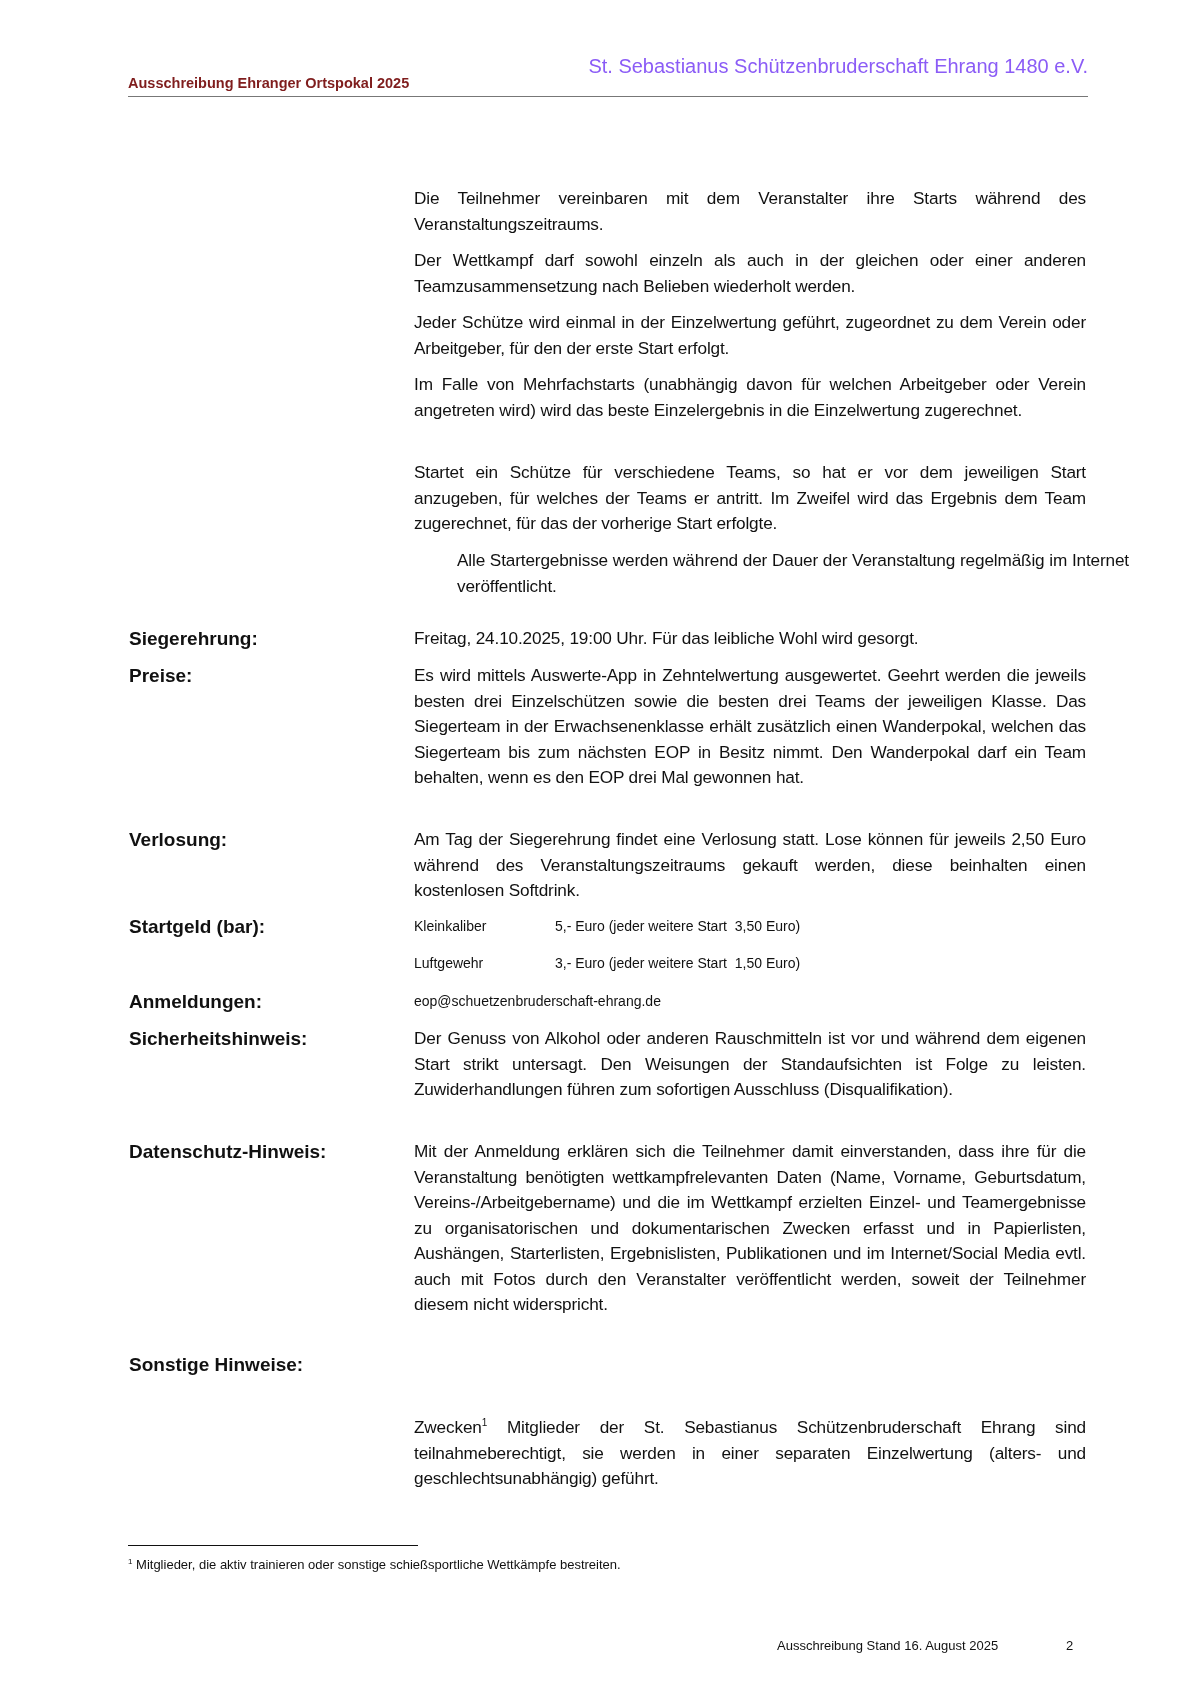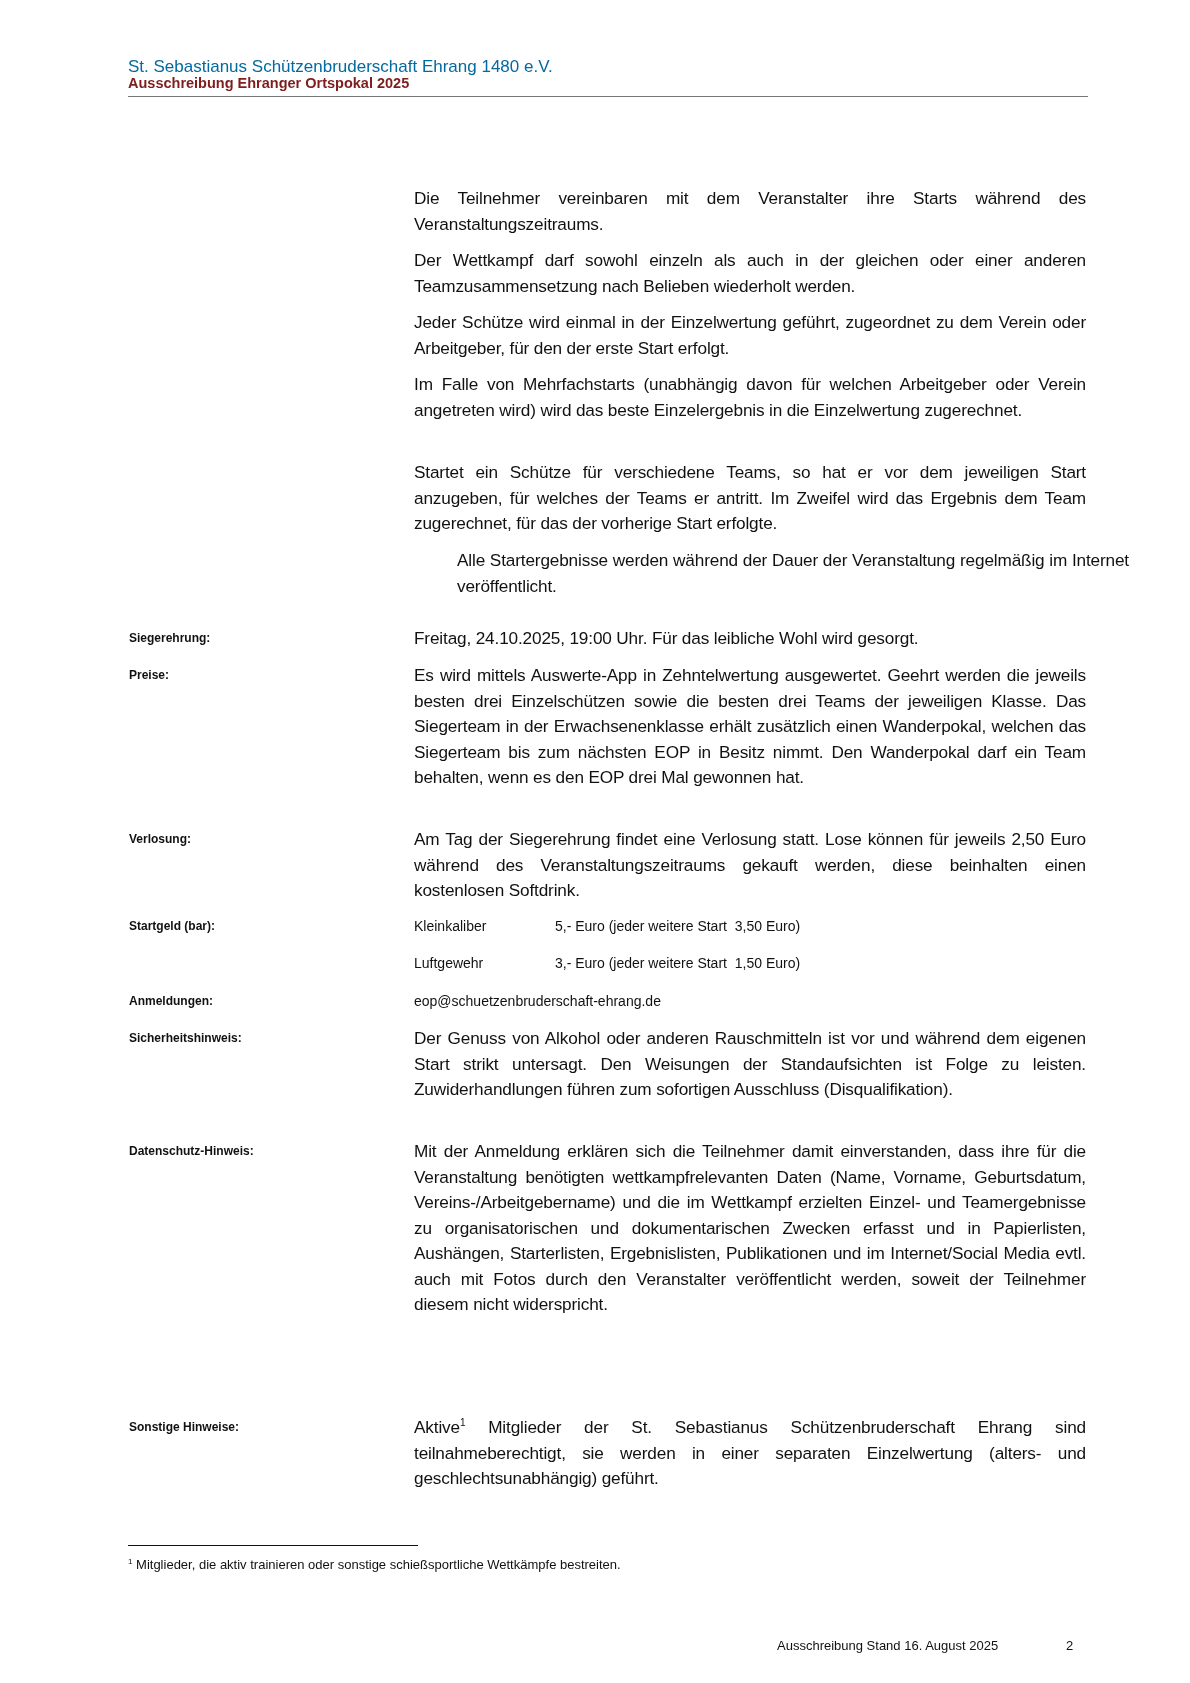--- a/index.html
+++ b/index.html
@@ -1,23 +1,23 @@
 <!DOCTYPE html>
 <html><head>
   <meta charset="utf-8">
   <style>
     html, body { margin: 0; padding: 0; background: #ffffff; }
     body { width: 1190px; height: 1683px; position: relative; overflow: hidden; color: #111; }
     .page { position: absolute; left: 0; top: 0; width: 1190px; height: 1683px; }
     .header { position: absolute; left: 128px; top: 58px; width: 960px; font-family: "Liberation Sans", sans-serif; }
-    .header .org { font-size: 17px; line-height: 17px; color: #0369a1; }
+    .header .org { font-size: 20px; line-height: 17px; color: #8b5cf6; text-align: right; }
     .header .title { font-size: 14.5px; line-height: 17px; font-weight: bold; color: #7f1d1d; }
     .header-rule { position: absolute; left: 128px; top: 96px; width: 960px; height: 0; border-top: 1.5px solid #777; }
     .para { position: absolute; left: 414px; width: 672px; text-align: justify; line-height: 25.5px; font-size: 17.2px; letter-spacing: -0.15px; font-family: "Liberation Sans", sans-serif; }
-    .label { position: absolute; left: 129px; font-family: "Liberation Sans", sans-serif; font-weight: bold; font-size: 12px; line-height: 25px; color: #111; }
+    .label { position: absolute; left: 129px; font-family: "Liberation Sans", sans-serif; font-weight: bold; font-size: 19px; line-height: 25px; color: #111; }
     .fee-row { position: absolute; left: 414px; font-family: "Liberation Sans", sans-serif; font-size: 14px; line-height: 25px; }
     .fee-row .kind { display: inline-block; width: 141px; }
     .fee-row .price { display: inline-block; }
     sup { font-size: 10px; line-height: 0; }
     .fn-rule { position: absolute; left: 128px; top: 1545px; width: 290px; border-top: 1px solid #111; }
     .footnote { position: absolute; left: 128px; top: 1556px; font-family: "Liberation Sans", sans-serif; font-size: 13px; line-height: 18px; }
     .footnote sup { font-size: 8px; }
     .footer-stand { position: absolute; left: 777px; top: 1638px; font-family: "Liberation Sans", sans-serif; font-size: 13px; }
     .footer-page { position: absolute; left: 1066px; top: 1638px; font-family: "Liberation Sans", sans-serif; font-size: 13px; }
   </style>
@@ -58,21 +58,21 @@
 
   <div class="label" style="top:989px;">Anmeldungen:</div>
   <div class="fee-row" style="top:989px;">eop@schuetzenbruderschaft-ehrang.de</div>
 
   <div class="label" style="top:1026px;">Sicherheitshinweis:</div>
   <div class="para" style="top:1026px;">Der Genuss von Alkohol oder anderen Rauschmitteln ist vor und während dem eigenen Start strikt untersagt. Den Weisungen der Standaufsichten ist Folge zu leisten. Zuwiderhandlungen führen zum sofortigen Ausschluss (Disqualifikation).</div>
 
   <div class="label" style="top:1139px;">Datenschutz-Hinweis:</div>
   <div class="para" style="top:1139px;">Mit der Anmeldung erklären sich die Teilnehmer damit einverstanden, dass ihre für die Veranstaltung benötigten wettkampfrelevanten Daten (Name, Vorname, Geburtsdatum, Vereins-/Arbeitgebername) und die im Wettkampf erzielten Einzel- und Teamergebnisse zu organisatorischen und dokumentarischen Zwecken erfasst und in Papierlisten, Aushängen, Starterlisten, Ergebnislisten, Publikationen und im Internet/Social Media evtl. auch mit Fotos durch den Veranstalter veröffentlicht werden, soweit der Teilnehmer diesem nicht widerspricht.</div>
 
-  <div class="label" style="top:1415px;">Sonstige Hinweise:</div>
-  <div class="para" style="top:1415px;"><span>Aktive</span><sup>1</sup><span> Mitglieder der St. Sebastianus Schützenbruderschaft Ehrang sind teilnahmeberechtigt, sie werden in einer separaten Einzelwertung (alters- und geschlechtsunabhängig) geführt.</span></div>
+  <div class="label" style="top:1352px;">Sonstige Hinweise:</div>
+  <div class="para" style="top:1415px;"><span>Zwecken</span><sup>1</sup><span> Mitglieder der St. Sebastianus Schützenbruderschaft Ehrang sind teilnahmeberechtigt, sie werden in einer separaten Einzelwertung (alters- und geschlechtsunabhängig) geführt.</span></div>
 
   <div class="fn-rule"></div>
   <div class="footnote"><sup>1</sup><span> Mitglieder, die aktiv trainieren oder sonstige schießsportliche Wettkämpfe bestreiten.</span></div>
 
   <div class="footer-stand">Ausschreibung Stand 16. August 2025</div>
   <div class="footer-page">2</div>
 </div>
 
 </body></html>

